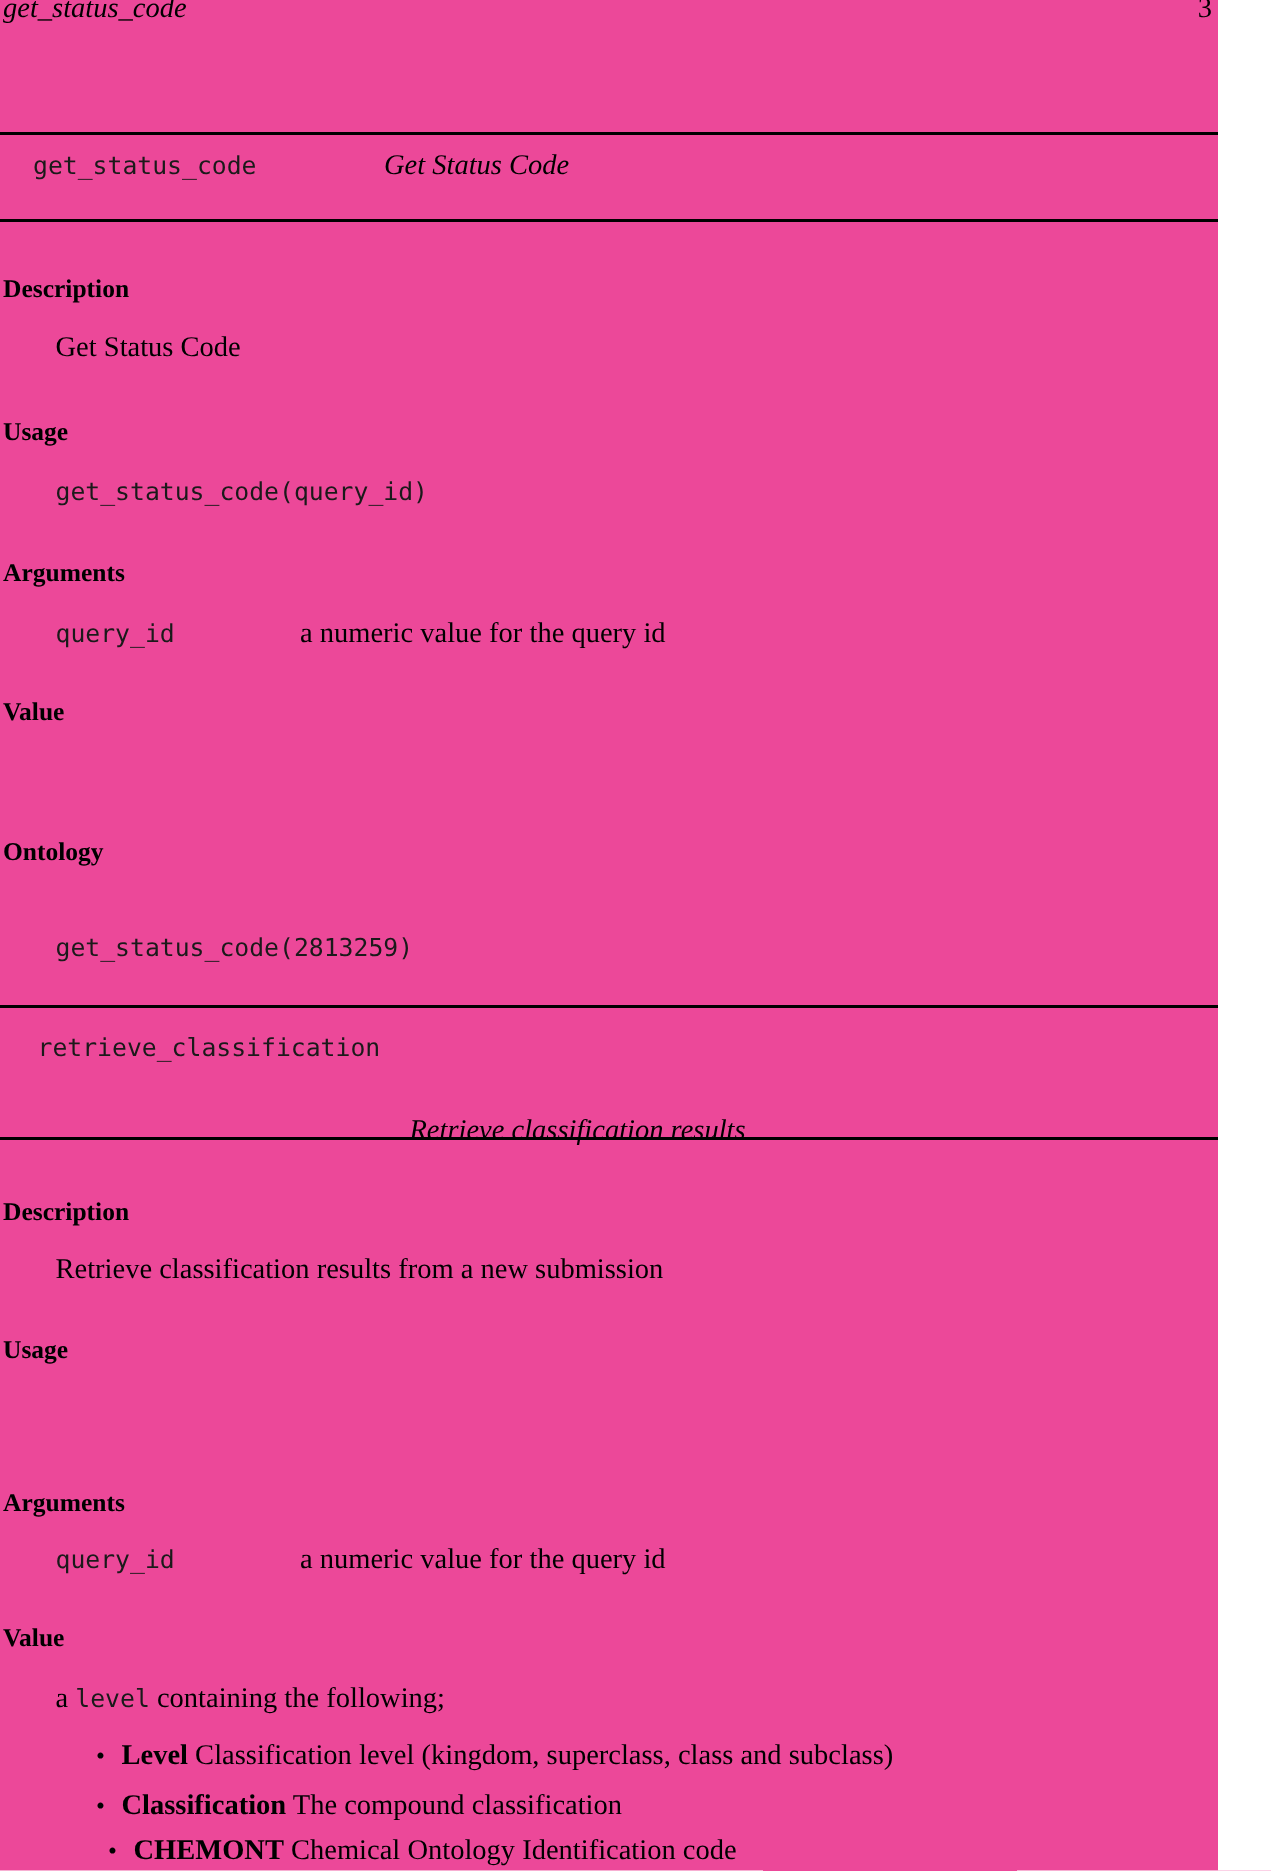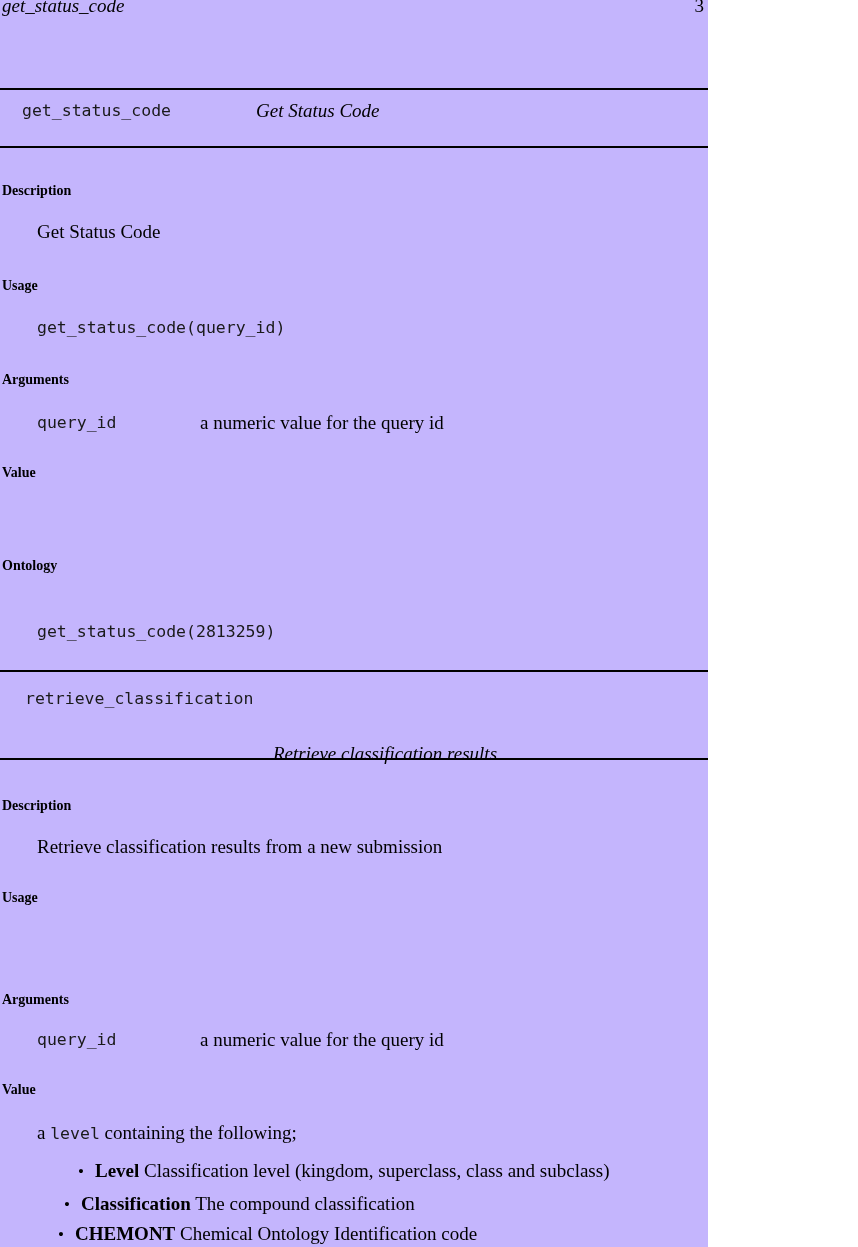--- a/index.html
+++ b/index.html
@@ -1,27 +1,27 @@
 <!DOCTYPE html>
 <html><head>
 <meta charset="utf-8">
 <style>
   html,body { margin:0; padding:0; background:#ffffff; }
   #page {
     position:relative;
-    width:708px; height:1247px;
-    background:#c4b5fd;
+    width:812px; height:1247px;
+    background:#ec4899;
     overflow:hidden;
     color:#000;
     font-family:"Liberation Serif", serif;
   }
   .abs { position:absolute; white-space:nowrap; line-height:1; }
   .serif { font-family:"Liberation Serif", serif; font-size:19px; color:#000; }
   .italic { font-style:italic; }
-  .heading { font-family:"Liberation Serif", serif; font-weight:bold; font-size:14px; color:#000; }
+  .heading { font-family:"Liberation Serif", serif; font-weight:bold; font-size:17px; color:#000; }
   .mono { font-family:"DejaVu Sans Mono", monospace; font-size:16.5px; color:#1a1a1a; }
   .rule { position:absolute; left:0; width:858px; height:1.5px; background:#000; }
   .center-line { text-align:center; }
   .bullet-dot { display:inline-block; width:17px; font-size:17px; }
   b { font-weight:bold; }
 </style>
 </head>
 <body>
 
 <div id="page">
@@ -63,23 +63,23 @@
 
   <div class="abs heading" style="top:891px; left:2px;">Usage</div>
 
   <div class="abs heading" style="top:993px; left:2px;">Arguments</div>
   <div class="abs mono" style="top:1032px; left:37px;">query_id</div>
   <div class="abs serif" style="top:1030px; left:200px;">a numeric value for the query id</div>
 
   <div class="abs heading" style="top:1083px; left:2px;">Value</div>
   <div class="abs serif" style="top:1123px; left:37px;"><span>a </span><span class="mono">level</span><span> containing the following;</span></div>
 
-  <div class="abs serif" style="top:1161px; left:64px;margin-left:14px;">
+  <div class="abs serif" style="top:1161px; left:64px;">
     <span class="bullet-dot">•</span><b>Level</b><span> Classification level (kingdom, superclass, class and subclass)</span>
   </div>
   <div class="abs serif" style="top:1194px; left:64px;font-family:Liberation Serif, serif;">
     <span class="bullet-dot">•</span><b>Classification</b><span> The compound classification</span>
   </div>
-  <div class="abs serif" style="top:1224px; left:58px;">
+  <div class="abs serif" style="top:1224px; left:72px;">
     <span class="bullet-dot">•</span><b>CHEMONT</b><span> Chemical Ontology Identification code</span>
   </div>
 
 </div>
 
 </body></html>

